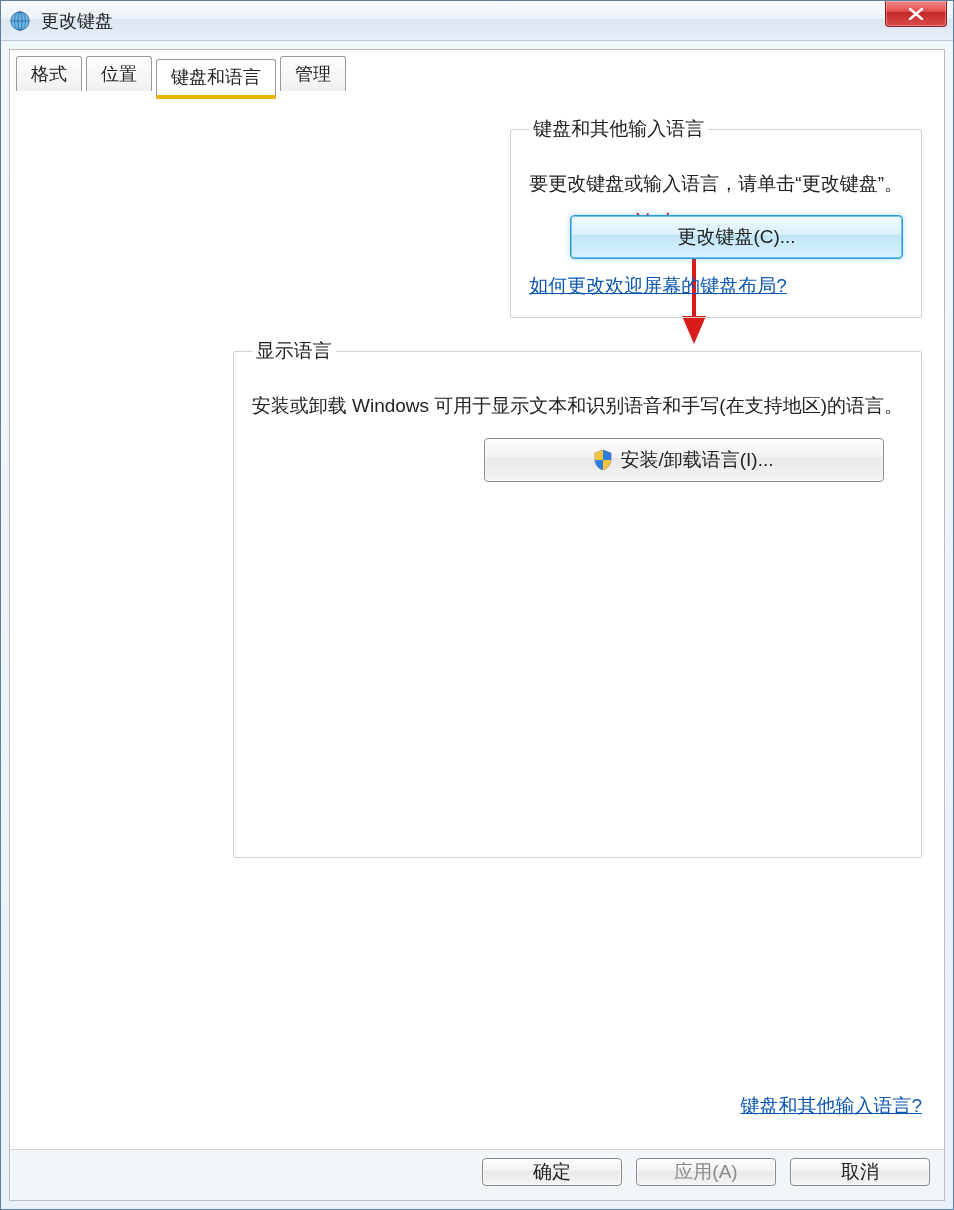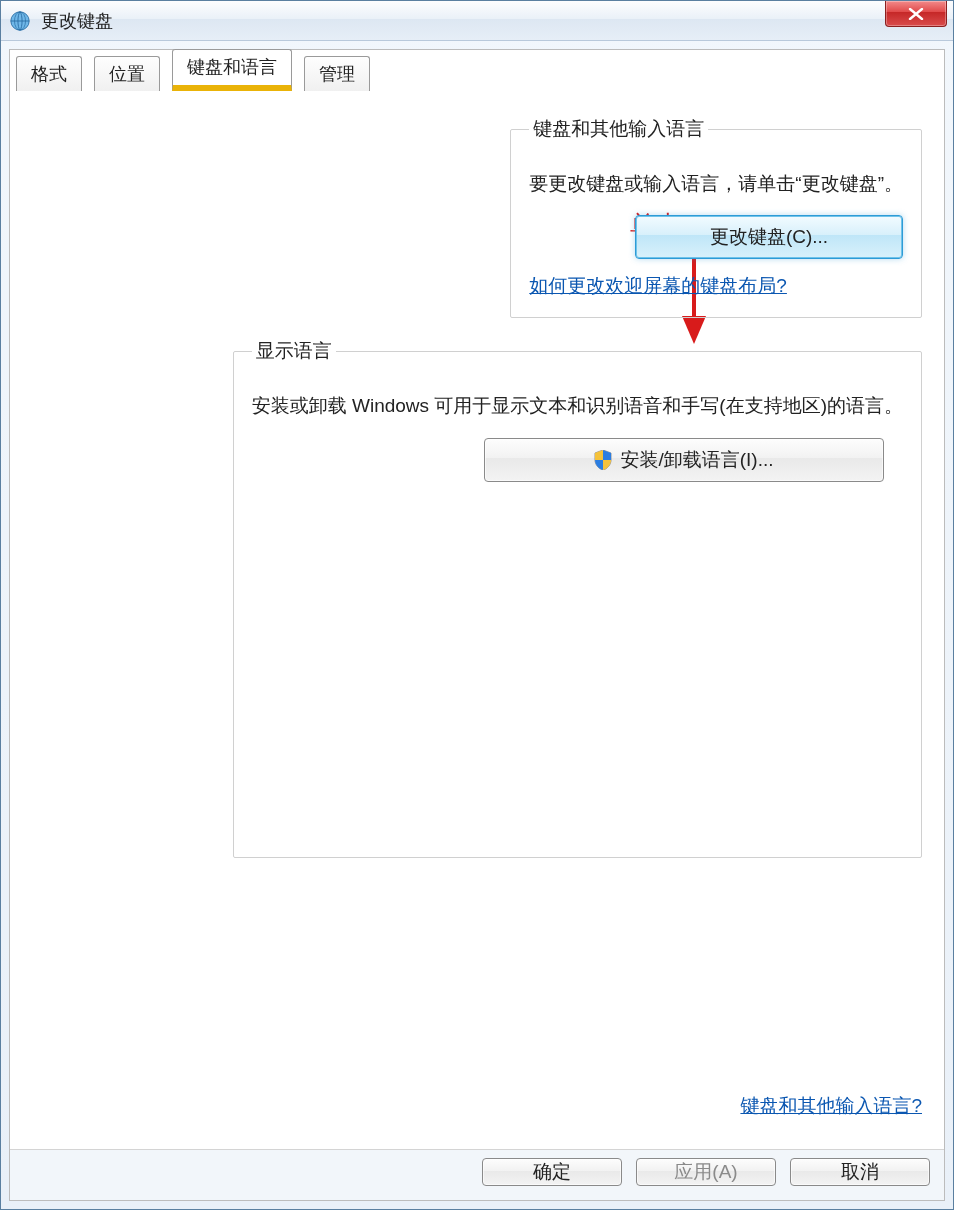--- a/index.html
+++ b/index.html
@@ -56,42 +56,42 @@
     border: 1px solid #bcbcbc;
     display: flex;
     flex-direction: column;
     position: relative;
   }
   .tabstrip {
     display: flex;
     align-items: flex-end;
     height: 40px;
     padding: 6px 6px 0 6px;
-    gap: 12px;
+    gap: 4px;
     background: #fff;
     position: relative;
     z-index: 2;
   }
   .tab {
     padding: 5px 14px 5px 14px;
     font-size: 18px;
     color: #222;
     background: linear-gradient(to bottom, #fefefe, #f0f0f0);
     border: 1px solid #9a9a9a;
     border-bottom: none;
     border-radius: 3px 3px 0 0;
     position: relative;
     top: 1px;
     cursor: default;
   }
   .tab.active {
     background: #fff;
-    border-bottom: 6px solid #eab308;
+    border-bottom: 4px solid #eab308;
     z-index: 3;
-    top: 1px;
+    top: 9px;
     padding-bottom: 6px;
   }
   .tabdivider {
     position: absolute;
     left: 6px; right: 6px; top: 39px;
     border-top: 1px solid #9a9a9a;
     z-index: 1;
   }
   .tabcontent {
     flex: 1;
@@ -225,21 +225,21 @@
       <div class="annot">单出</div>
       <svg class="arrow" viewBox="0 0 28 96">
         <line x1="14" y1="0" x2="14" y2="72" stroke="#d81b1b" stroke-width="4"></line>
         <polygon points="14,96 2,68 26,68" fill="#d81b1b"></polygon>
       </svg>
 
       <fieldset class="group">
         <legend style="color:#222">键盘和其他输入语言</legend>
         <div class="body-text">要更改键盘或输入语言，请单击“更改键盘”。</div>
         <div class="right-row">
-          <div class="btn primary" style="width:268px">更改键盘(C)...</div>
+          <div class="btn primary" style="width:333px">更改键盘(C)...</div>
         </div>
         <a class="link">如何更改欢迎屏幕的键盘布局?</a>
       </fieldset>
 
       <fieldset class="group" style="min-height:520px">
         <legend style="color:#222">显示语言</legend>
         <div class="body-text">安装或卸载 Windows 可用于显示文本和识别语音和手写(在支持地区)的语言。</div>
         <div class="right-row" style="justify-content:flex-end; margin-right:19px;">
           <div class="btn" style="width:400px">
             <span class="shield">

